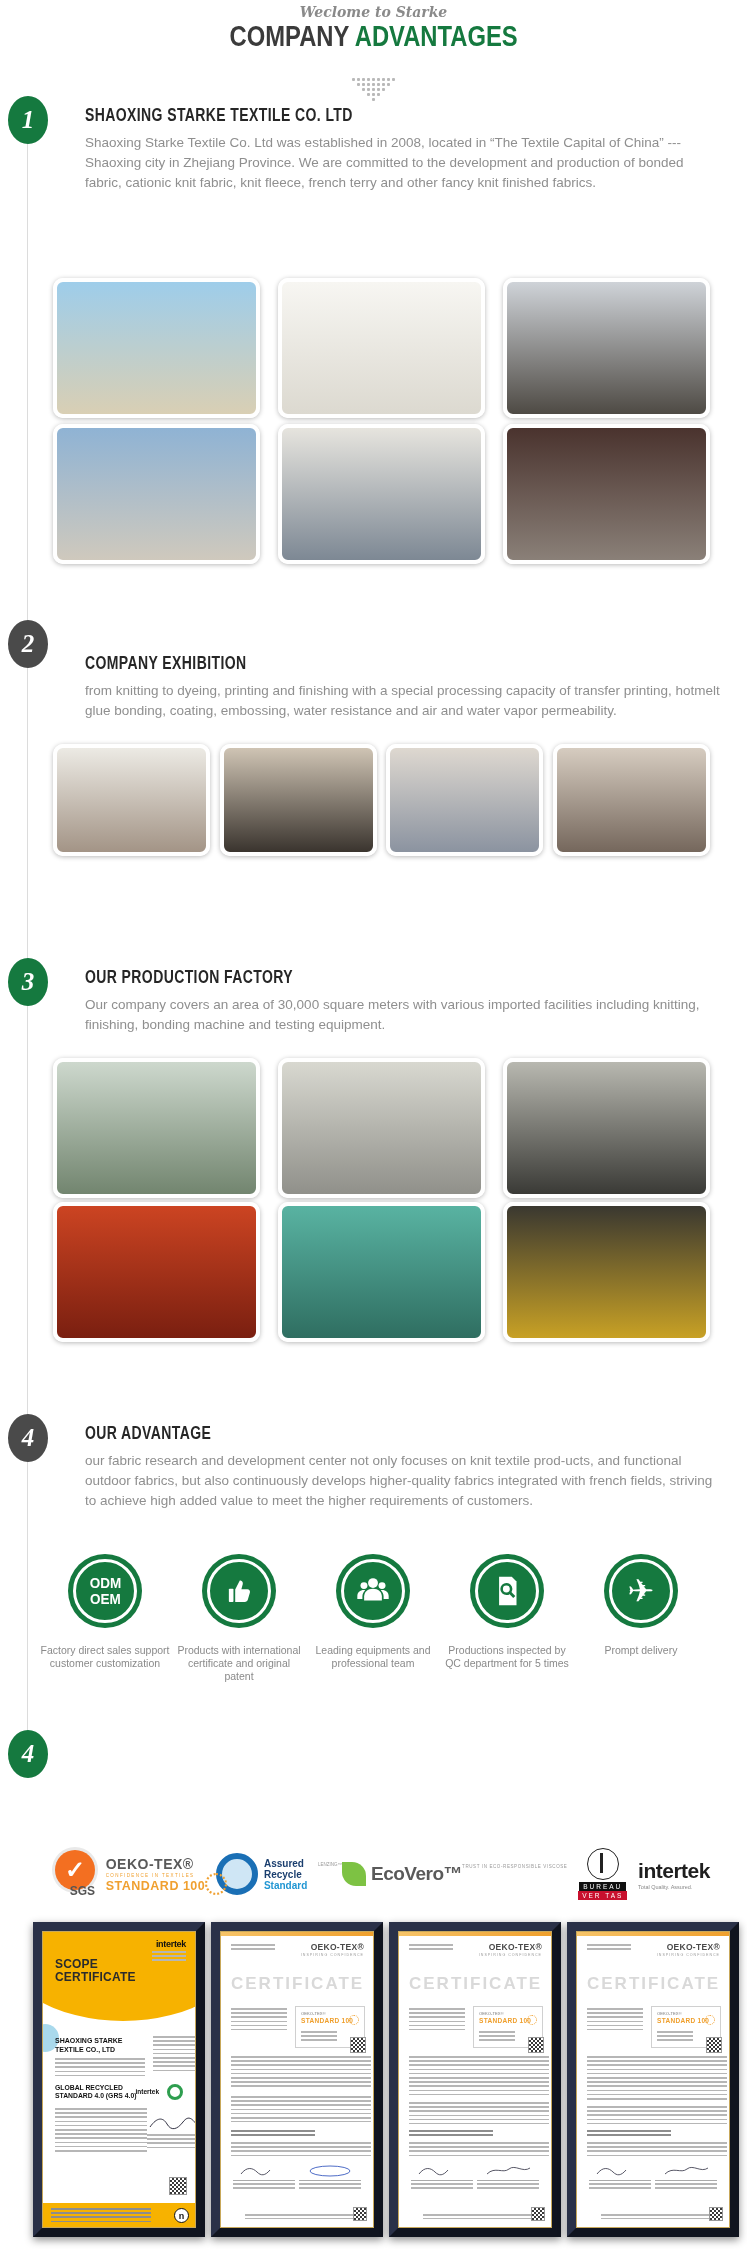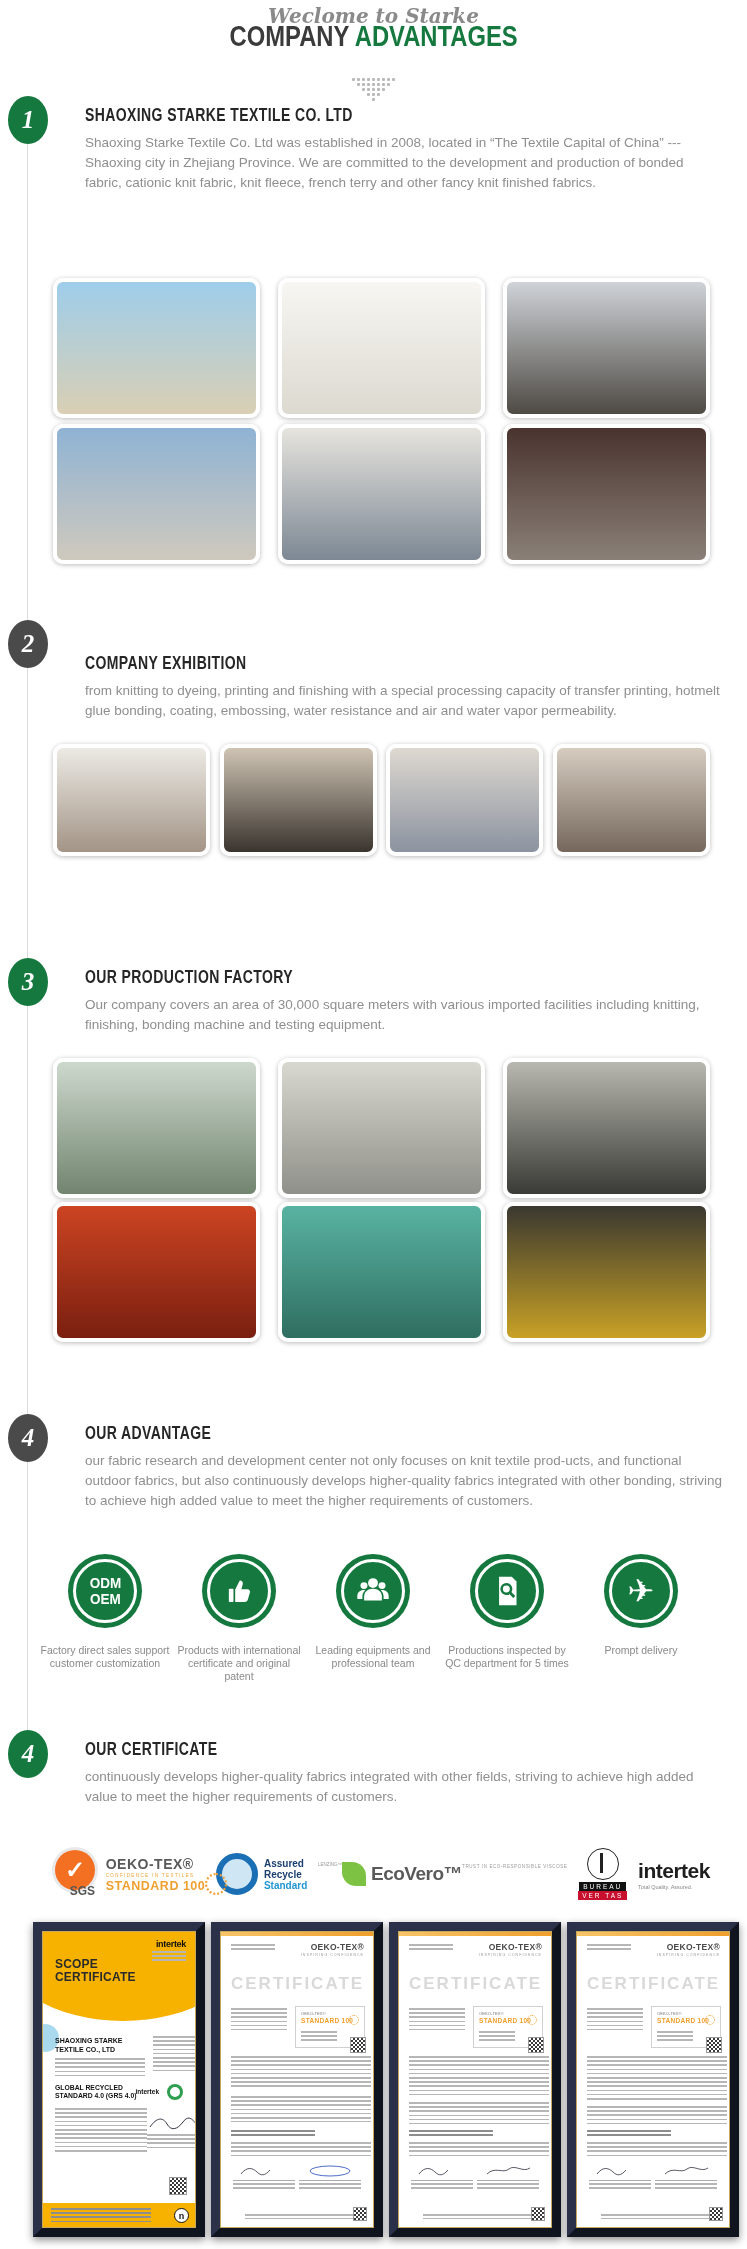--- a/index.html
+++ b/index.html
@@ -4,21 +4,21 @@
 <style>
   html,body{margin:0;padding:0;background:#fff;}
   body{font-family:"Liberation Sans",sans-serif;}
   .page{position:relative;width:747px;height:2249px;background:#fff;overflow:hidden;}
   .abs{position:absolute;}
 
   
   .rail{left:27px;top:118px;width:1px;height:1642px;background:#dcdcdc;}
 
   
-  .welcome{left:0;right:0;top:4px;text-align:center;font-family:"DejaVu Serif",serif;font-style:italic;font-weight:bold;color:#8a8a8a;font-size:20px;}
+  .welcome{left:0;right:0;top:4px;text-align:center;font-family:"DejaVu Serif",serif;font-style:italic;font-weight:bold;color:#8a8a8a;font-size:14px;}
   .title{left:0;right:0;top:20px;text-align:center;font-weight:bold;font-size:29px;letter-spacing:0px;color:#3b3b3b;}
   .title .inner{display:inline-block;transform:scaleX(.82);transform-origin:center;white-space:nowrap;}
   .title .t2{color:#15793f;}
   .dots{left:0;right:0;top:78px;display:flex;flex-direction:column;align-items:center;gap:2px;}
   .dots .drow{display:flex;gap:2px;}
   .dots i{width:3px;height:3px;background:#b9b9b9;border-radius:1px;display:block;}
 
   
   .num{width:40px;height:48px;border-radius:50%;color:#fff;display:flex;align-items:center;justify-content:center;
        font-family:"Liberation Serif",serif;font-style:italic;font-weight:bold;font-size:25px;z-index:2;}
@@ -212,21 +212,21 @@
     <div class="photo" style="background: linear-gradient(rgb(204, 68, 34), rgb(122, 31, 16));"></div>
     <div class="photo" style="background: linear-gradient(rgb(89, 179, 162), rgb(47, 110, 97));"></div>
     <div class="photo" style="background: linear-gradient(rgb(58, 56, 48), rgb(200, 161, 37));"></div>
   </div>
 
   <div class="abs num dark" style="left:8px;top:1414px;">
       <span>4</span>
     </div>
   <div class="abs sec-text" style="top:1423px;">
     <h2 class="sec-h"><span class="inner">OUR  ADVANTAGE</span></h2>
-    <p class="sec-p">our fabric research and development center not only focuses on knit textile prod-ucts, and functional outdoor fabrics, but also continuously develops higher-quality fabrics integrated with other bonding, striving to achieve high added value to meet the higher requirements of customers.</p>
+    <p class="sec-p">our fabric research and development center not only focuses on knit textile prod-ucts, and functional outdoor fabrics, but also continuously develops higher-quality fabrics integrated with french fields, striving to achieve high added value to meet the higher requirements of customers.</p>
   </div>
 
   <div class="abs advrow" style="top:1554px;">
     <div class="advcol">
       <div class="adv-badge">
         <div class="adv-odm"><span>ODM</span><br><span>OEM</span></div>
       </div>
       <div class="adv-cap">Factory direct sales support customer customization</div>
     </div>
     <div class="advcol">
@@ -265,24 +265,20 @@
       <div class="adv-badge">
         <div class="adv-plane">✈</div>
       </div>
       <div class="adv-cap">Prompt delivery</div>
     </div>
   </div>
 
   <div class="abs num green" style="left:8px;top:1730px;">
       <span>4</span>
     </div>
-  <div class="abs sec-text" style="top:1739px;">
-    <h2 class="sec-h"><span class="inner">OUR  CERTIFICATE</span></h2>
-    <p class="sec-p">continuously develops higher-quality fabrics integrated with other fields, striving to achieve high added value to meet the higher requirements of customers.</p>
-  </div>
 
   <div class="abs logosrow" style="top:1836px;">
     <div class="lg sgs">
       <div class="ring">
           <span>✓</span>
         </div>
       <div class="txt">SGS</div>
     </div>
     <div class="lg oekotex">
       <div class="l1">OEKO-TEX®</div>

